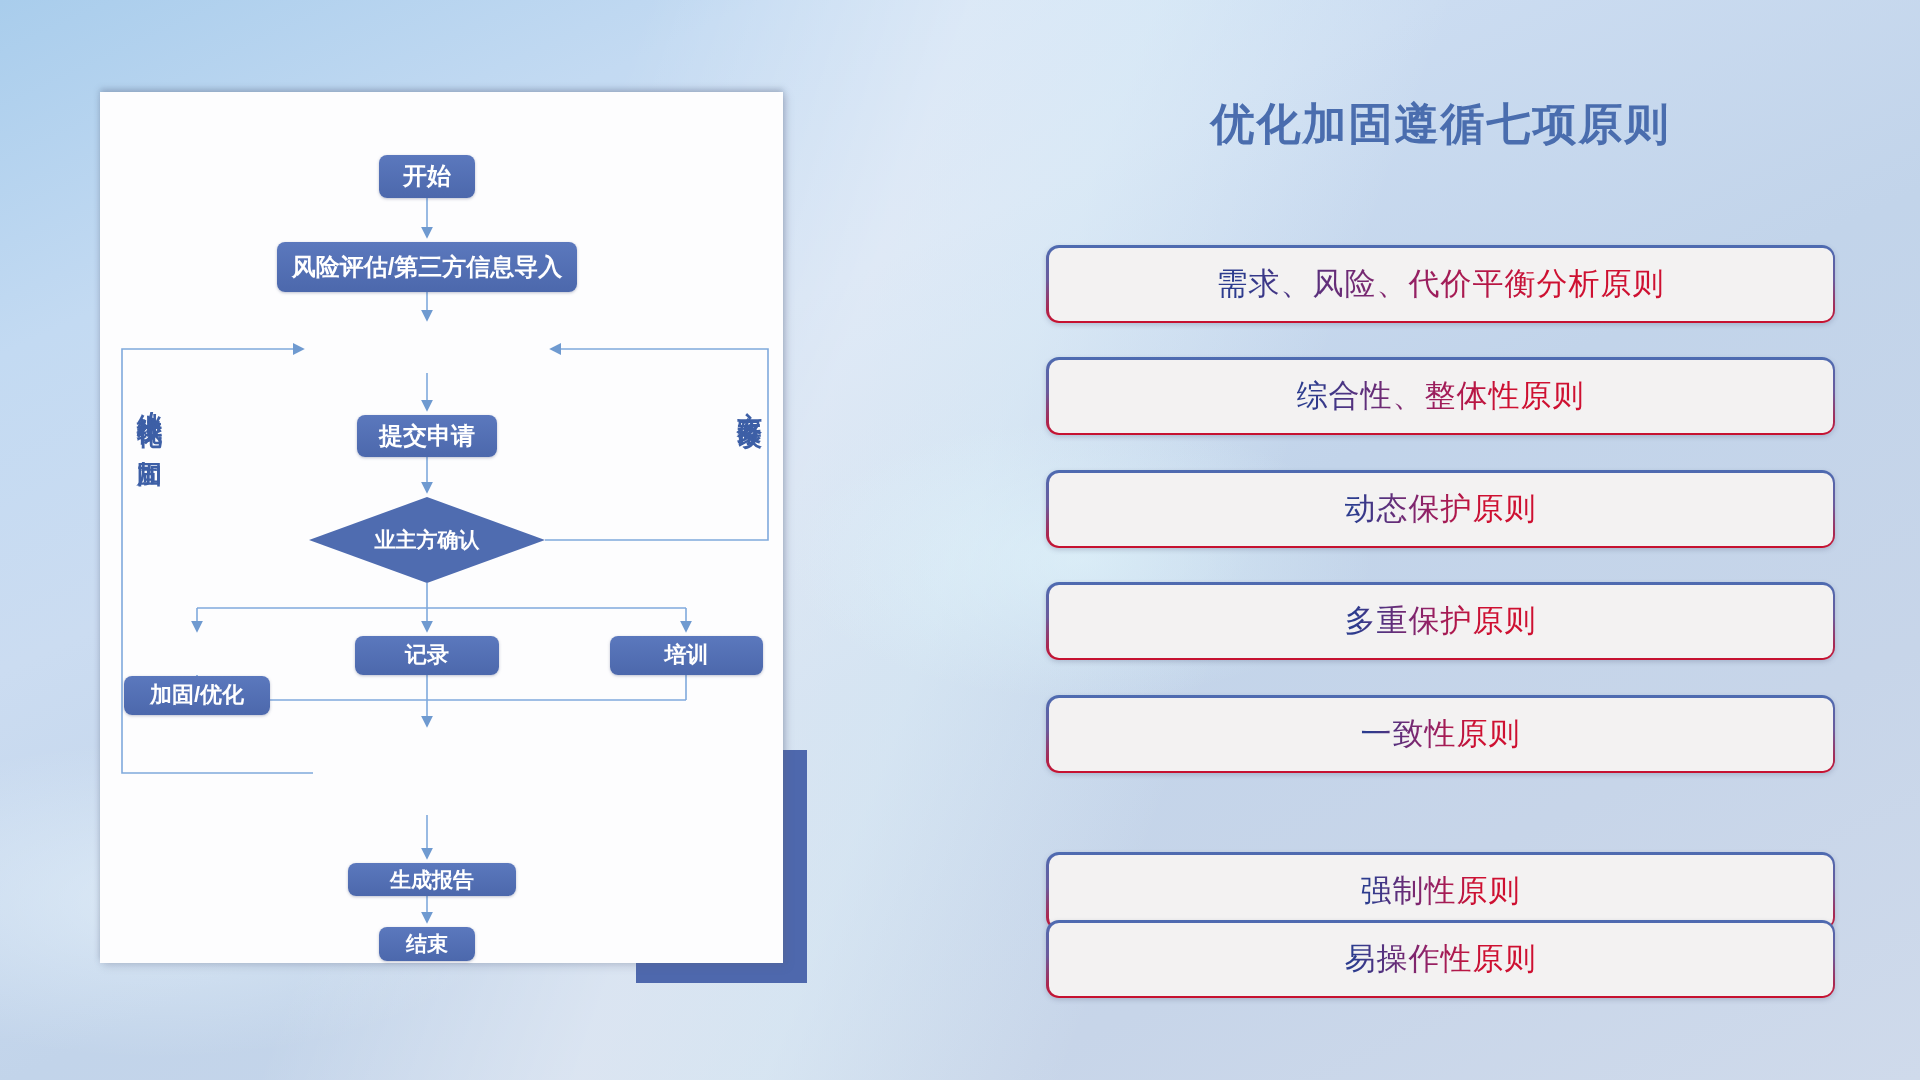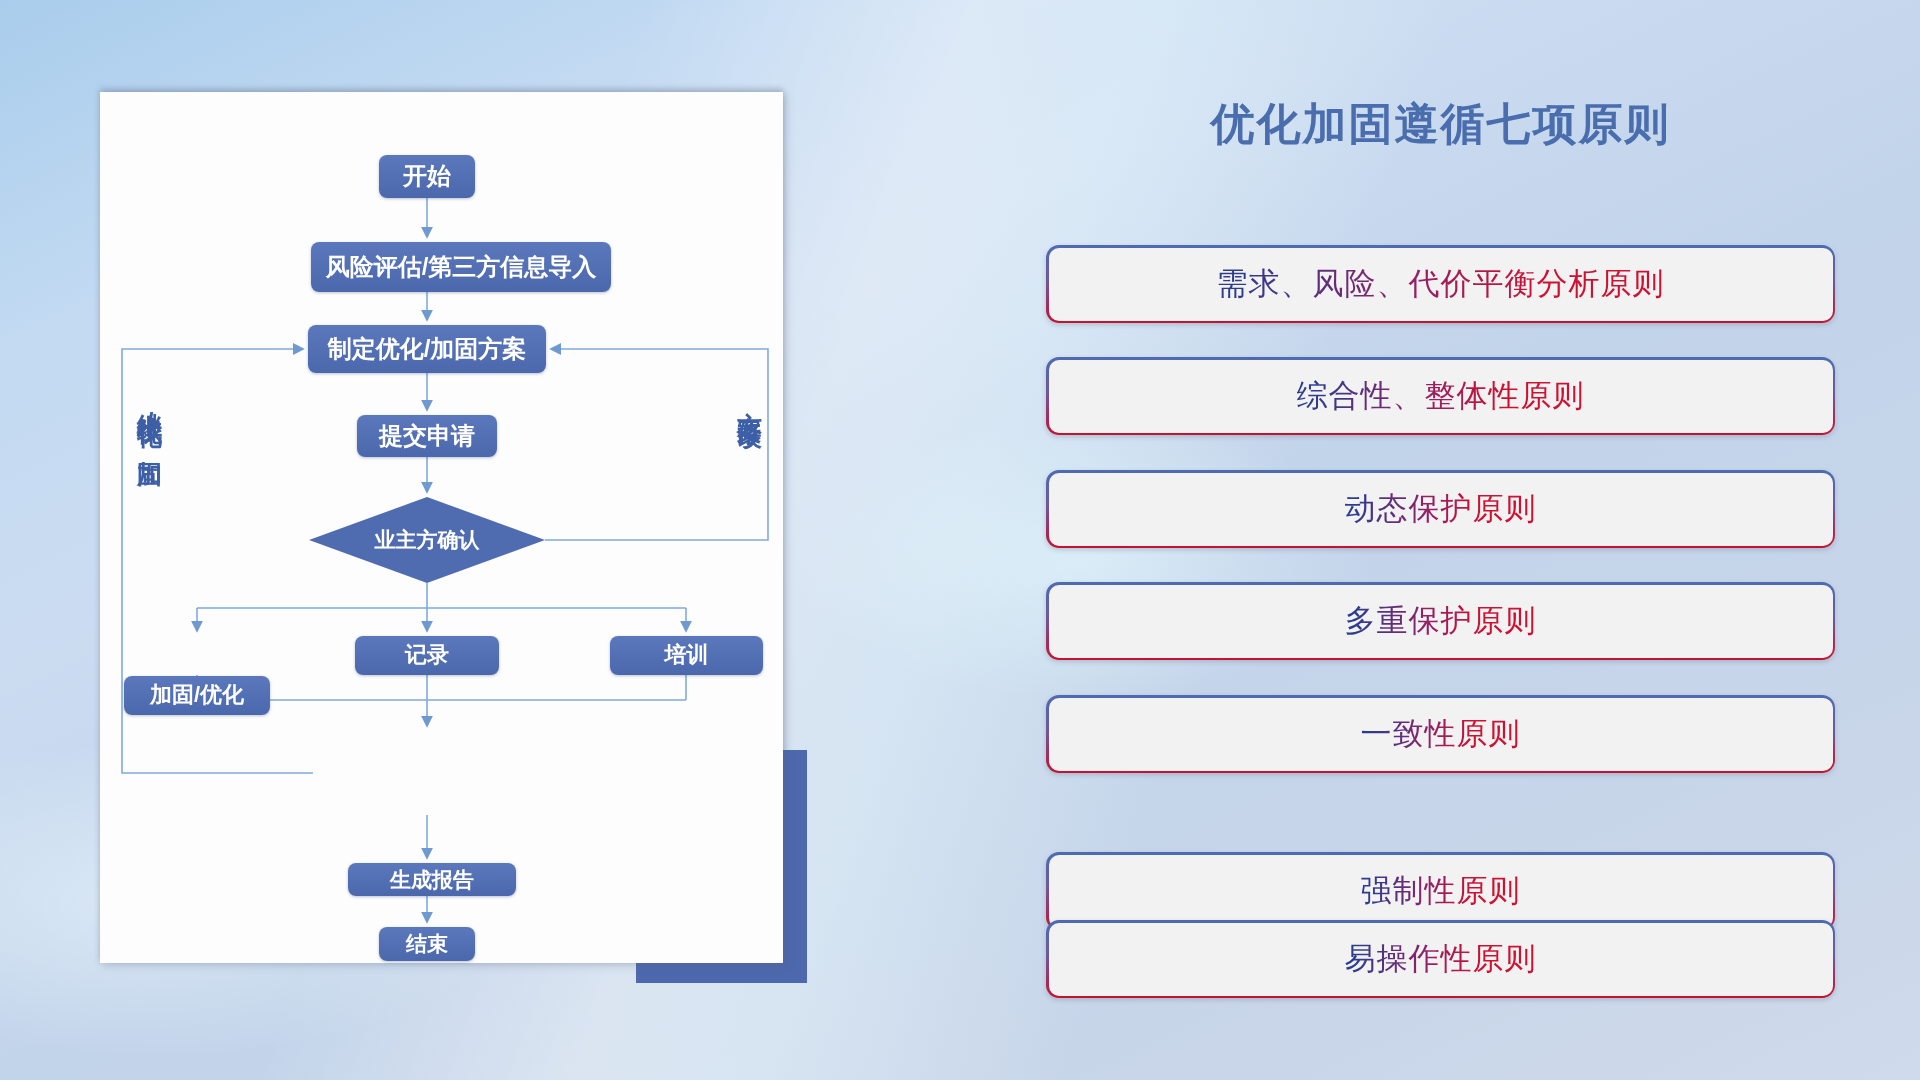--- a/index.html
+++ b/index.html
@@ -48,21 +48,21 @@
     clip-path:polygon(50% 0,100% 50%,50% 100%,0 50%);
     box-shadow:none; text-align:center;
   }
   .vlabel {
     position:absolute; writing-mode:vertical-rl; text-orientation:upright;
     color:#3d5fa6; font-weight:bold; font-size:25px; letter-spacing:4px;
   }
 
   
   .n-start    { left:279px; top:63px;  width:96px;  height:43px; font-size:24px; }
-  .n-risk     { left:177px; top:150px; width:300px; height:50px; font-size:24px;margin-left:34px; }
+  .n-risk     { left:177px; top:150px; width:300px; height:50px; font-size:24px; }
   .n-plan     { left:208px; top:233px; width:238px; height:48px; font-size:24px; }
   .n-submit   { left:257px; top:323px; width:140px; height:42px; font-size:24px; }
   .n-owner    { left:209px; top:405px; width:236px; height:86px; font-size:21px; }
   .n-harden   { left:24px;  top:544px; width:146px; height:39px; font-size:22px;margin-top:40px; }
   .n-record   { left:255px; top:544px; width:144px; height:39px; font-size:22px; }
   .n-training { left:510px; top:544px; width:153px; height:39px; font-size:22px; }
   .n-check    { left:213px; top:639px; width:228px; height:84px; font-size:21px; }
   .n-report   { left:248px; top:771px; width:168px; height:33px; font-size:21px; }
   .n-end      { left:279px; top:835px; width:96px;  height:34px; font-size:21px; }
 
@@ -127,21 +127,20 @@
         <path d="M327 608 L327 634" marker-end="url(#arr)"></path>
         <path d="M327 723 L327 766" marker-end="url(#arr)"></path>
         <path d="M327 804 L327 830" marker-end="url(#arr)"></path>
         <path d="M213 681 L22 681 L22 257 L203 257" marker-end="url(#arr)"></path>
         <path d="M445 448 L668 448 L668 257 L451 257" marker-end="url(#arr)"></path>
       </g>
     </svg>
 
     <div class="fnode n-start">开始</div>
     <div class="fnode n-risk">风险评估/第三方信息导入</div>
-    <div class="fnode n-plan">制定优化/加固方案</div>
     <div class="fnode n-submit">提交申请</div>
     <div class="fdiamond n-owner">业主方确认</div>
     <div class="fnode n-harden">加固/优化</div>
     <div class="fnode n-record">记录</div>
     <div class="fnode n-training">培训</div>
     <div class="fnode n-report">生成报告</div>
     <div class="fnode n-end">结束</div>
 
     <div class="vlabel lbl-left">继续优化/加固</div>
     <div class="vlabel lbl-right">方案修改</div>

